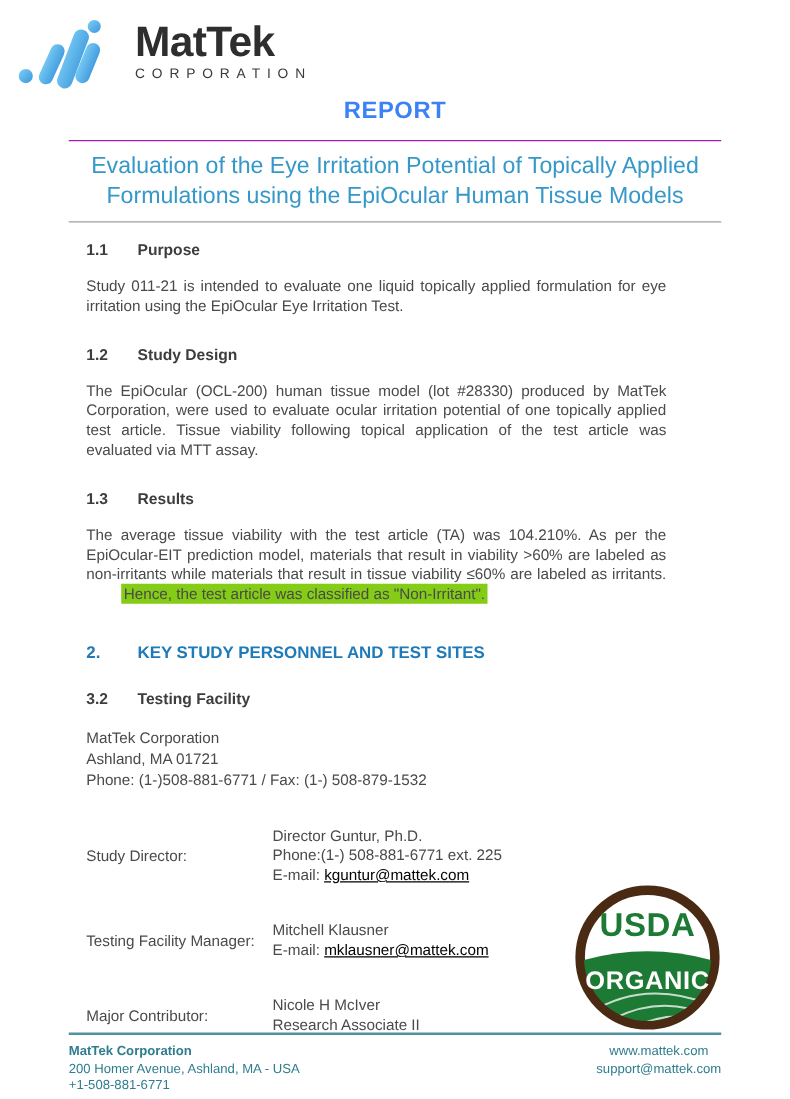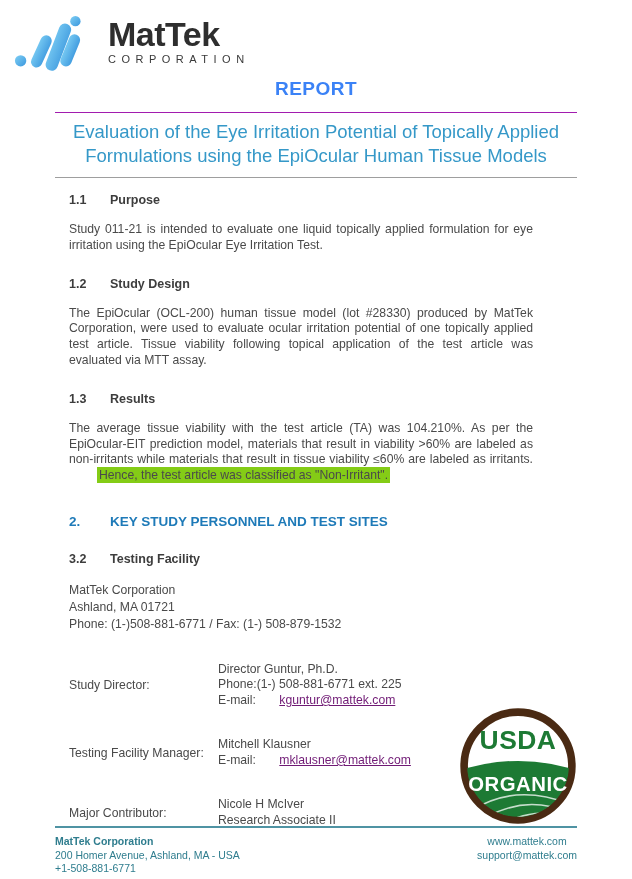--- a/index.html
+++ b/index.html
@@ -68,21 +68,21 @@
   }
   .h2row {
     display:flex; font-size:13.5px; font-weight:bold; color:#1e7ab8;
     margin-top:30px;
   }
   .h2row .num { width:41px; flex:none; }
   .addr-block { margin-top:16px; font-size:12.2px; line-height:17px; color:#4a4a4a; }
   .contact { display:flex; font-size:12.2px; margin-top:29px;align-items:center; }
   .contact .clabel { width:149px; flex:none; color:#4a4a4a; }
   .contact .cvals { line-height:15.5px; color:#4a4a4a; }
-  a.doc-link { color:#701a75; text-decoration:underline;margin-left:20px; }
+  a.doc-link { color:#000000; text-decoration:underline; }
 
   
   .usda-seal { position:absolute; left:456px; top:705px; }
 
   
   .footer {
     position:absolute; left:55px; right:55px; top:826px;
     border-top:2px solid #4f93a3;
     padding-top:7px;
     display:flex; justify-content:space-between;

